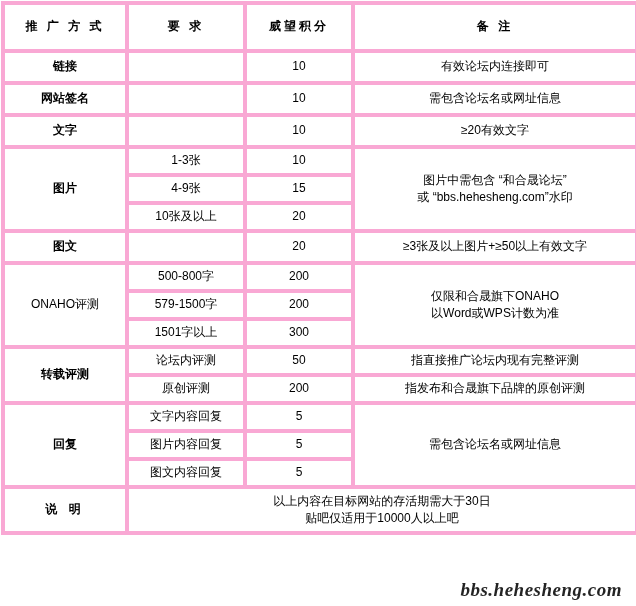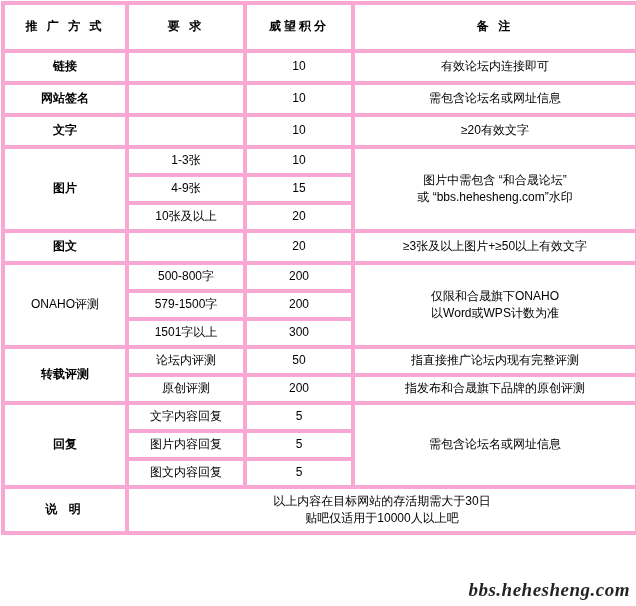--- a/index.html
+++ b/index.html
@@ -60,21 +60,21 @@
   }
   .footer-text {
     font-size: 12px;
     line-height: 1.8;
     text-align: center;
   }
   .empty { }
 
   .watermark {
     position: absolute;
-    right: 6px;
+    right: 14px;
     bottom: 6px;
     text-align: left;
     pointer-events: none;
     font-family: "Liberation Serif", serif;
     font-weight: bold;
     font-style: italic;
     color: #111111;
     opacity: 0.92;
     line-height: 1.12;
   }

